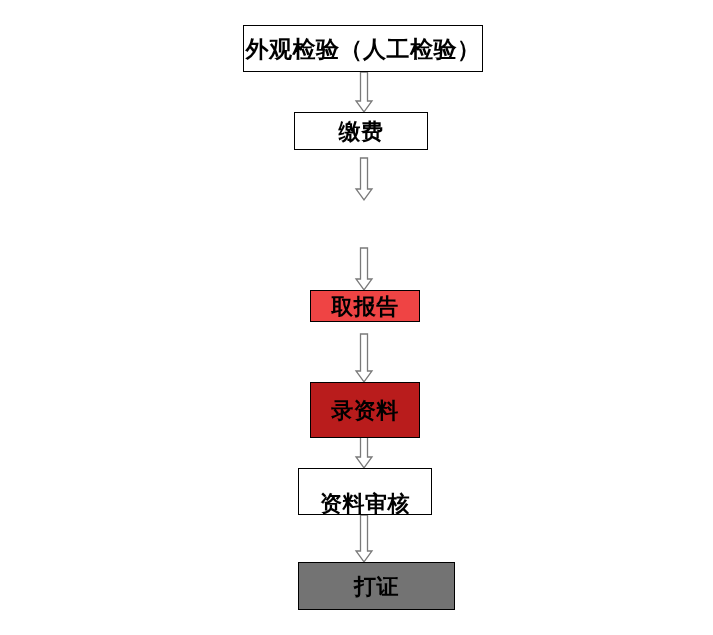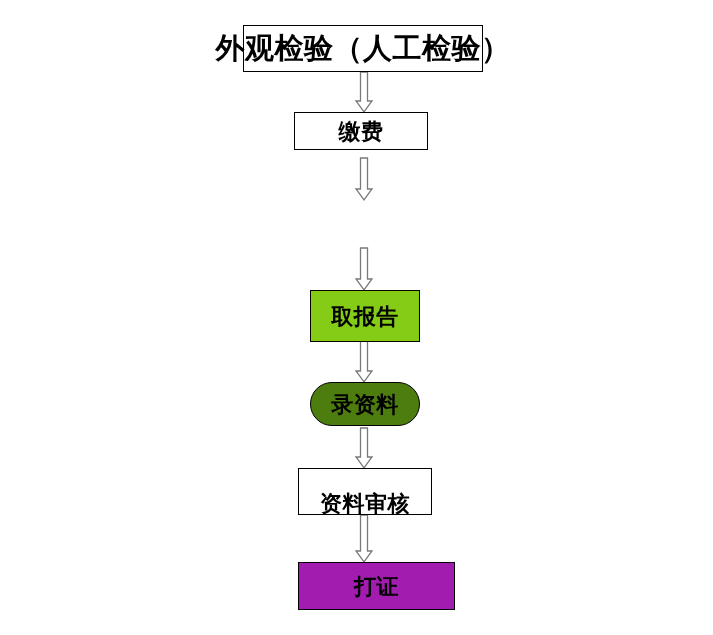--- a/index.html
+++ b/index.html
@@ -72,30 +72,30 @@
       <svg width="20" height="40" viewBox="0 0 20 40">
         <polygon points="6.5,0 13.5,0 13.5,29 18,29 10,40 2,29 6.5,29" fill="#ffffff" stroke="#7a7a7a" stroke-width="1.3" stroke-linejoin="miter"></polygon>
       </svg>
     </div>
     <div class="connector" style="left: 354px; top: 515px; width: 20px; height: 47px;">
       <svg width="20" height="47" viewBox="0 0 20 47">
         <polygon points="6.5,0 13.5,0 13.5,36 18,36 10,47 2,36 6.5,36" fill="#ffffff" stroke="#7a7a7a" stroke-width="1.3" stroke-linejoin="miter"></polygon>
       </svg>
     </div>
     <div class="node-box" style="left: 243px; top: 25px; width: 240px; height: 47px; border-color: rgb(0, 0, 0); background: rgb(255, 255, 255);">
-      <span class="node-label" style="font-size: 29px; color: rgb(0, 0, 0);">外观检验（人工检验）</span>
+      <span class="node-label" style="font-size: 23px; color: rgb(0, 0, 0);">外观检验（人工检验）</span>
     </div>
     <div class="node-box" style="left: 294px; top: 112px; width: 134px; height: 38px; border-color: rgb(0, 0, 0); background: rgb(255, 255, 255);">
       <span class="node-label" style="font-size: 22px; color: rgb(0, 0, 0);">缴费</span>
     </div>
-    <div class="node-box" style="left: 310px; top: 290px; width: 110px; height: 52px; border-color: rgb(0, 0, 0); background: #84cc16;">
+    <div class="node-box" style="left: 310px; top: 290px; width: 110px; height: 32px; border-color: rgb(0, 0, 0); background: #ef4444;">
       <span class="node-label" style="font-size: 22px; color: rgb(0, 0, 0);">取报告</span>
     </div>
-    <div class="node-box" style="left: 310px; top: 382px; width: 110px; height: 44px; border-color: rgb(0, 0, 0); background: #4d7c0f; border-radius: 22px;">
+    <div class="node-box" style="left: 310px; top: 382px; width: 110px; height: 56px; border-color: rgb(0, 0, 0); background: #b91c1c;">
       <span class="node-label" style="font-size: 22px; color: rgb(0, 0, 0);">录资料</span>
     </div>
     <div class="node-box" style="left: 298px; top: 468px; width: 134px; height: 47px; border-color: rgb(0, 0, 0); background: rgb(255, 255, 255); align-items: flex-end;">
       <span class="node-label" style="font-size: 22px; color: rgb(0, 0, 0);">资料审核</span>
     </div>
-    <div class="node-box" style="left: 298px; top: 562px; width: 157px; height: 48px; border-color: rgb(0, 0, 0); background: #a21caf;">
+    <div class="node-box" style="left: 298px; top: 562px; width: 157px; height: 48px; border-color: rgb(0, 0, 0); background: #737373;">
       <span class="node-label" style="font-size: 22px; color: rgb(0, 0, 0);">打证</span>
     </div>
   </div>
 
 </body></html>

